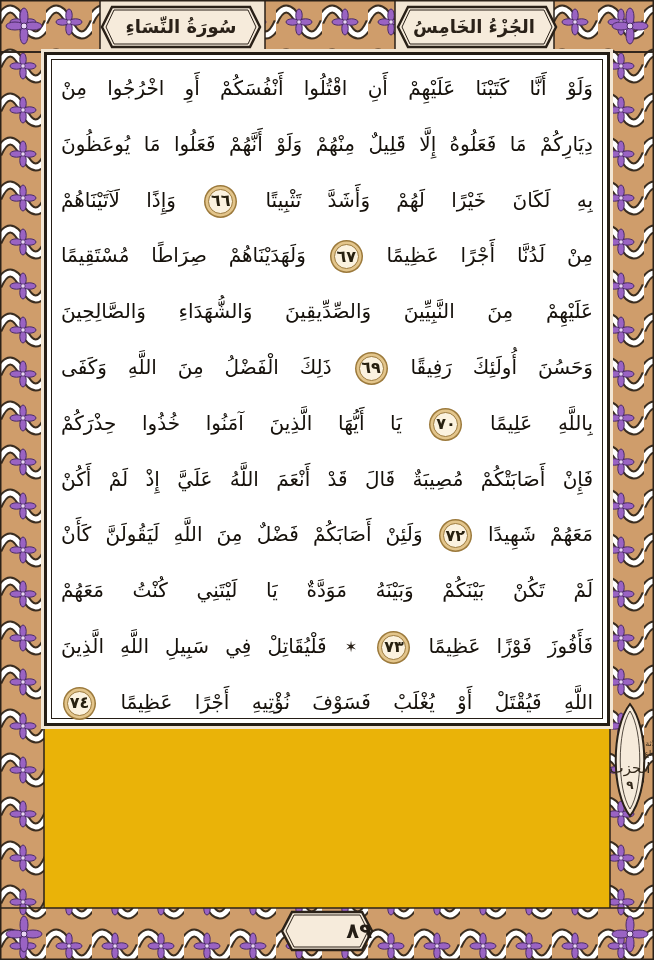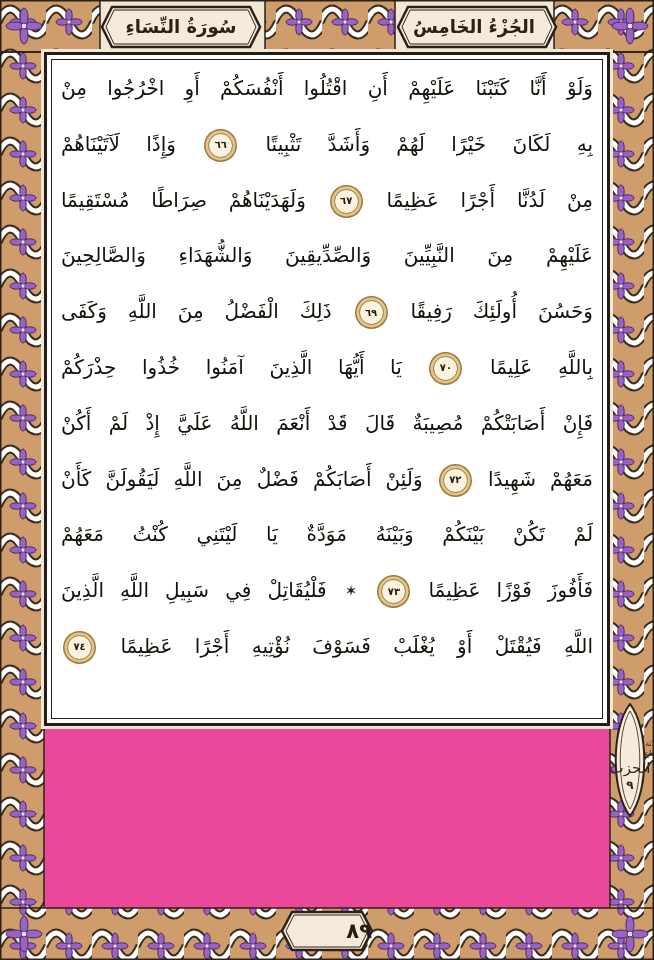--- a/index.html
+++ b/index.html
@@ -1,18 +1,18 @@
 <!DOCTYPE html>
 <html lang="ar" dir="rtl"><head>
 <meta charset="utf-8">
 <style>
   html,body{margin:0;padding:0;}
   .page{
     position:relative;width:654px;height:960px;overflow:hidden;
-    background:#ec4899;font-family:"DejaVu Sans",sans-serif;color:#1d1812;
+    background:#eab308;font-family:"DejaVu Sans",sans-serif;color:#1d1812;
   }
   .border-svg{position:absolute;left:0;top:0;z-index:1;}
   
   .title{
     position:absolute;top:9px;height:36px;line-height:36px;z-index:3;
     text-align:center;font-size:18px;font-weight:700;color:#2a2118;direction:rtl;
   }
   .surah-title{left:104px;width:154px;}
   .juz-title{left:400px;width:148px;}
   
@@ -29,21 +29,21 @@
   .line{
     height:55.8px;line-height:55.8px;overflow:hidden;
     direction:rtl;text-align:justify;text-align-last:justify;
     font-size:20px;color:#16110b;white-space:normal;
   }
   .ayah{
     display:inline-flex;align-items:center;justify-content:center;
     width:25px;height:25px;border-radius:50%;box-sizing:border-box;
     background:#fbf2df;border:1.5px solid #9c7a3c;
     box-shadow:0 0 0 2.5px #e3c58b,0 0 0 4px #9c7a3c;
-    font-size:10px;font-weight:700;color:#27200f;
+    font-size:16px;font-weight:700;color:#27200f;
     vertical-align:middle;margin:0 6px;line-height:1;
   }
   .star{font-size:15px;color:#2a2118;vertical-align:middle;margin:0 2px;}
   
   .hizb-note{
     position:absolute;left:604px;top:724px;width:52px;height:84px;z-index:3;
     display:flex;flex-direction:column;align-items:center;justify-content:center;
     direction:rtl;color:#33281a;text-align:center;
   }
   .hizb-note .t1{font-size:8px;line-height:10px;padding-left:44px;}
@@ -146,20 +146,21 @@
     <rect x="0.75" y="0.75" width="652.5" height="958.5" fill="none" stroke="#2a2118" stroke-width="1.5"></rect>
   </svg>
 
   <div class="title surah-title">سُورَةُ النِّسَاءِ</div>
   <div class="title juz-title">الجُزْءُ الخَامِسُ</div>
 
   <div class="frame">
     <div class="frame-inner">
       <div class="lines">
           <div class="line"><span>وَلَوْ أَنَّا كَتَبْنَا عَلَيْهِمْ أَنِ اقْتُلُوا أَنْفُسَكُمْ أَوِ اخْرُجُوا مِنْ</span> </div>
+          <div class="line"><span>دِيَارِكُمْ مَا فَعَلُوهُ إِلَّا قَلِيلٌ مِنْهُمْ وَلَوْ أَنَّهُمْ فَعَلُوا مَا يُوعَظُونَ</span> </div>
           <div class="line"><span>بِهِ لَكَانَ خَيْرًا لَهُمْ وَأَشَدَّ تَثْبِيتًا</span> <span class="ayah">٦٦</span> <span>وَإِذًا لَآتَيْنَاهُمْ</span> </div>
           <div class="line"><span>مِنْ لَدُنَّا أَجْرًا عَظِيمًا</span> <span class="ayah">٦٧</span> <span>وَلَهَدَيْنَاهُمْ صِرَاطًا مُسْتَقِيمًا</span> </div>
           <div class="line"><span>عَلَيْهِمْ مِنَ النَّبِيِّينَ وَالصِّدِّيقِينَ وَالشُّهَدَاءِ وَالصَّالِحِينَ</span> </div>
           <div class="line"><span>وَحَسُنَ أُولَئِكَ رَفِيقًا</span> <span class="ayah">٦٩</span> <span>ذَلِكَ الْفَضْلُ مِنَ اللَّهِ وَكَفَى</span> </div>
           <div class="line"><span>بِاللَّهِ عَلِيمًا</span> <span class="ayah">٧٠</span> <span>يَا أَيُّهَا الَّذِينَ آمَنُوا خُذُوا حِذْرَكُمْ</span> </div>
           <div class="line"><span>فَإِنْ أَصَابَتْكُمْ مُصِيبَةٌ قَالَ قَدْ أَنْعَمَ اللَّهُ عَلَيَّ إِذْ لَمْ أَكُنْ</span> </div>
           <div class="line"><span>مَعَهُمْ شَهِيدًا</span> <span class="ayah">٧٢</span> <span>وَلَئِنْ أَصَابَكُمْ فَضْلٌ مِنَ اللَّهِ لَيَقُولَنَّ كَأَنْ</span> </div>
           <div class="line"><span>لَمْ تَكُنْ بَيْنَكُمْ وَبَيْنَهُ مَوَدَّةٌ يَا لَيْتَنِي كُنْتُ مَعَهُمْ</span> </div>
           <div class="line"><span>فَأَفُوزَ فَوْزًا عَظِيمًا</span> <span class="ayah">٧٣</span> <span class="star">✶</span> <span>فَلْيُقَاتِلْ فِي سَبِيلِ اللَّهِ الَّذِينَ</span> </div>
           <div class="line"><span>اللَّهِ فَيُقْتَلْ أَوْ يُغْلَبْ فَسَوْفَ نُؤْتِيهِ أَجْرًا عَظِيمًا</span> <span class="ayah">٧٤</span> </div>

